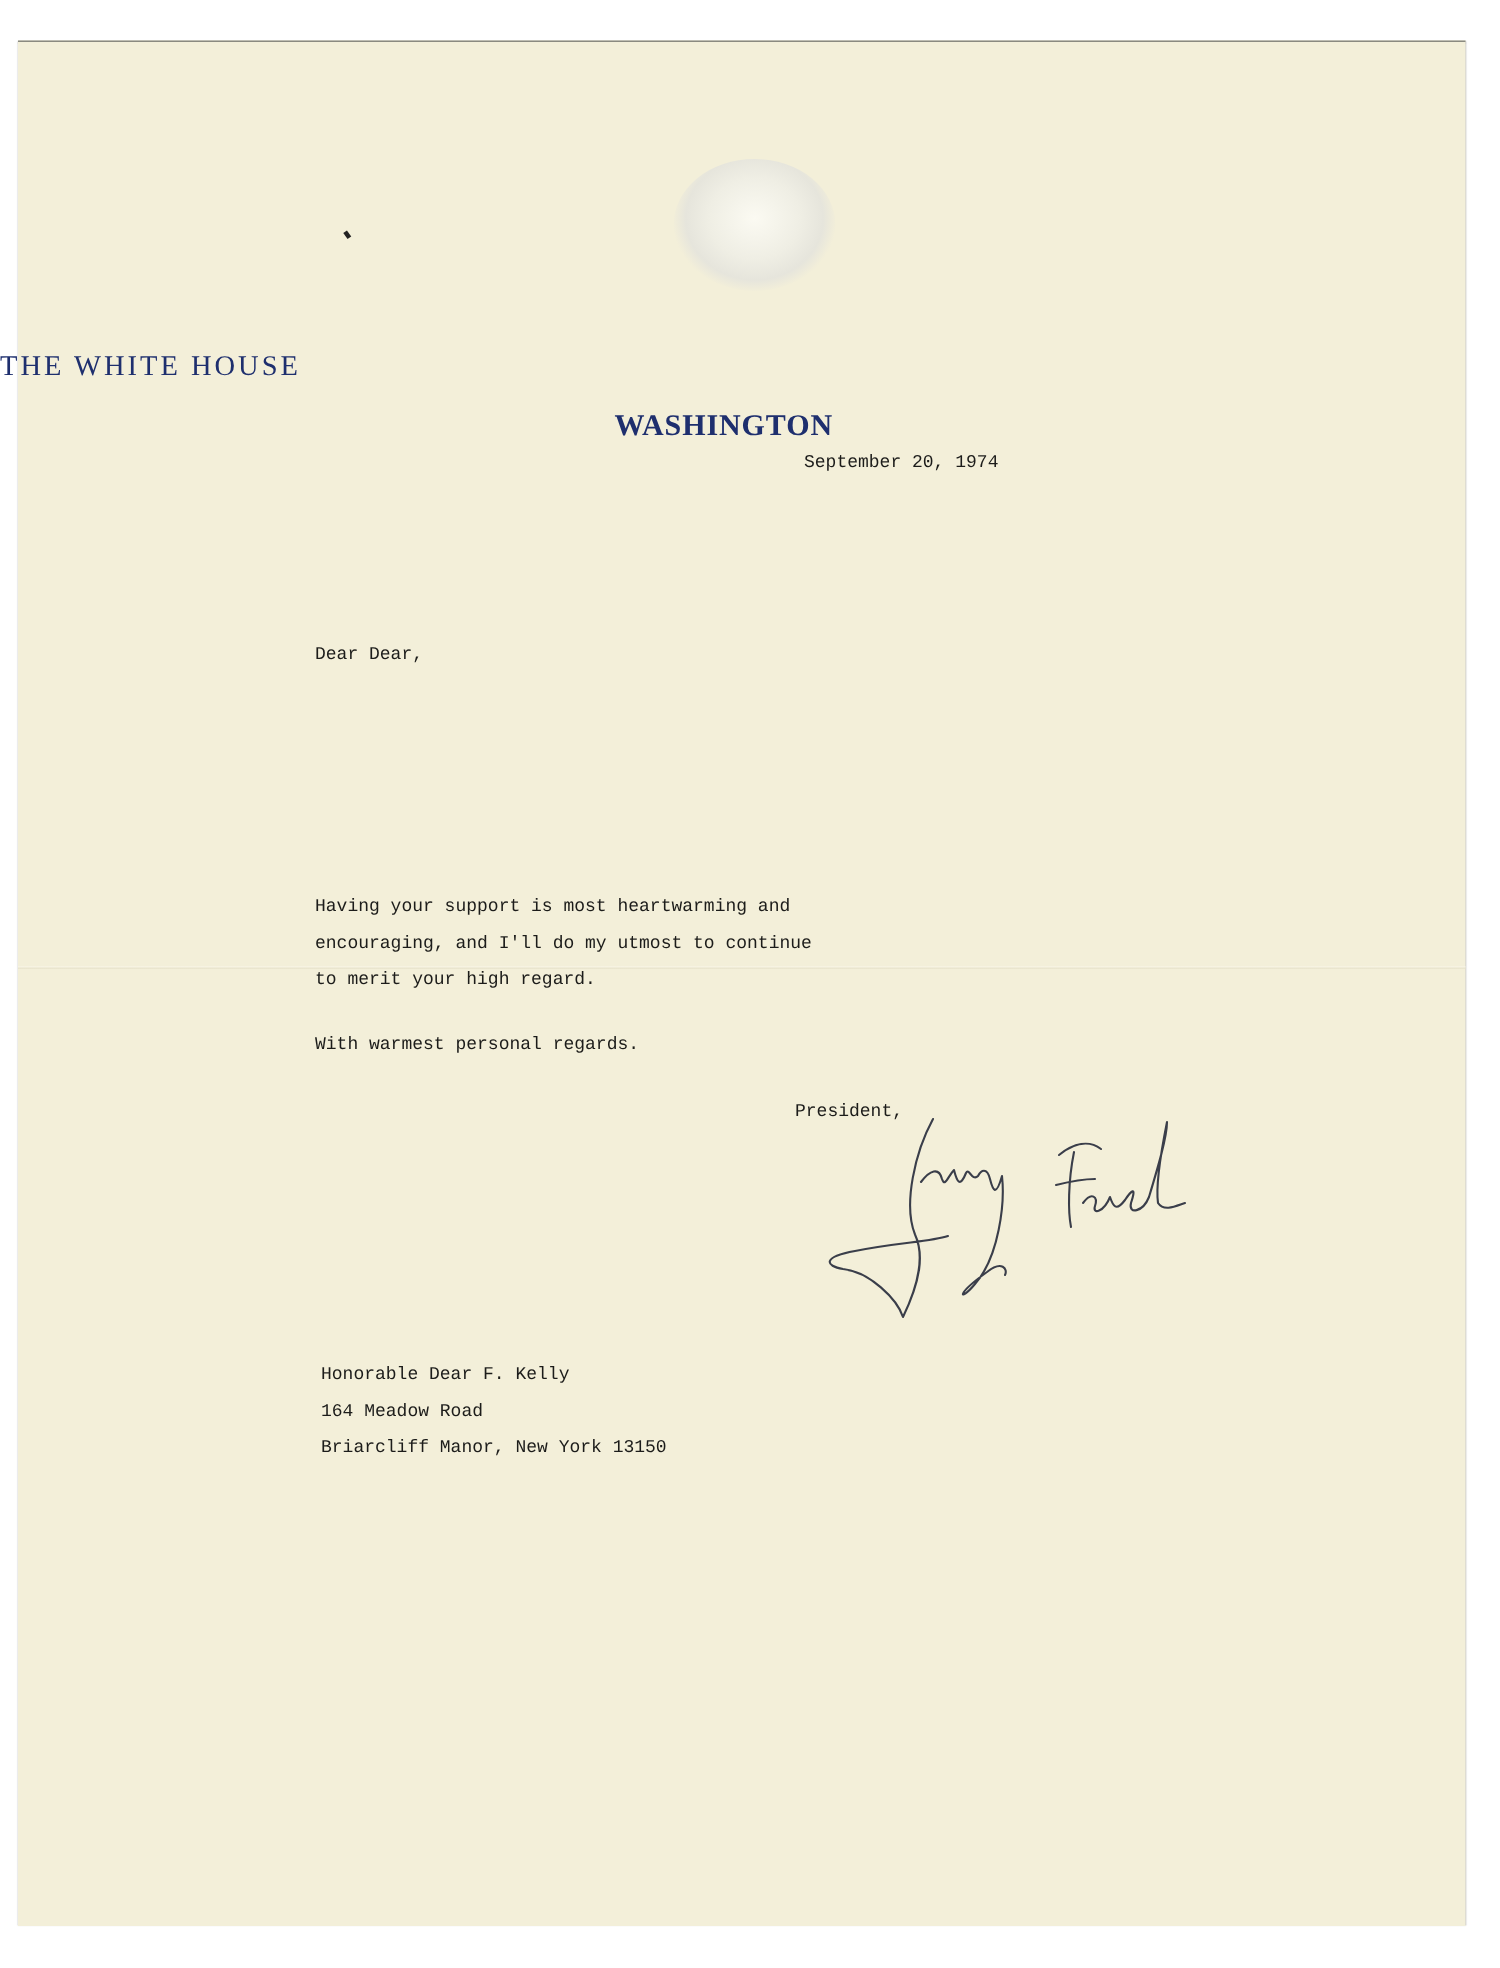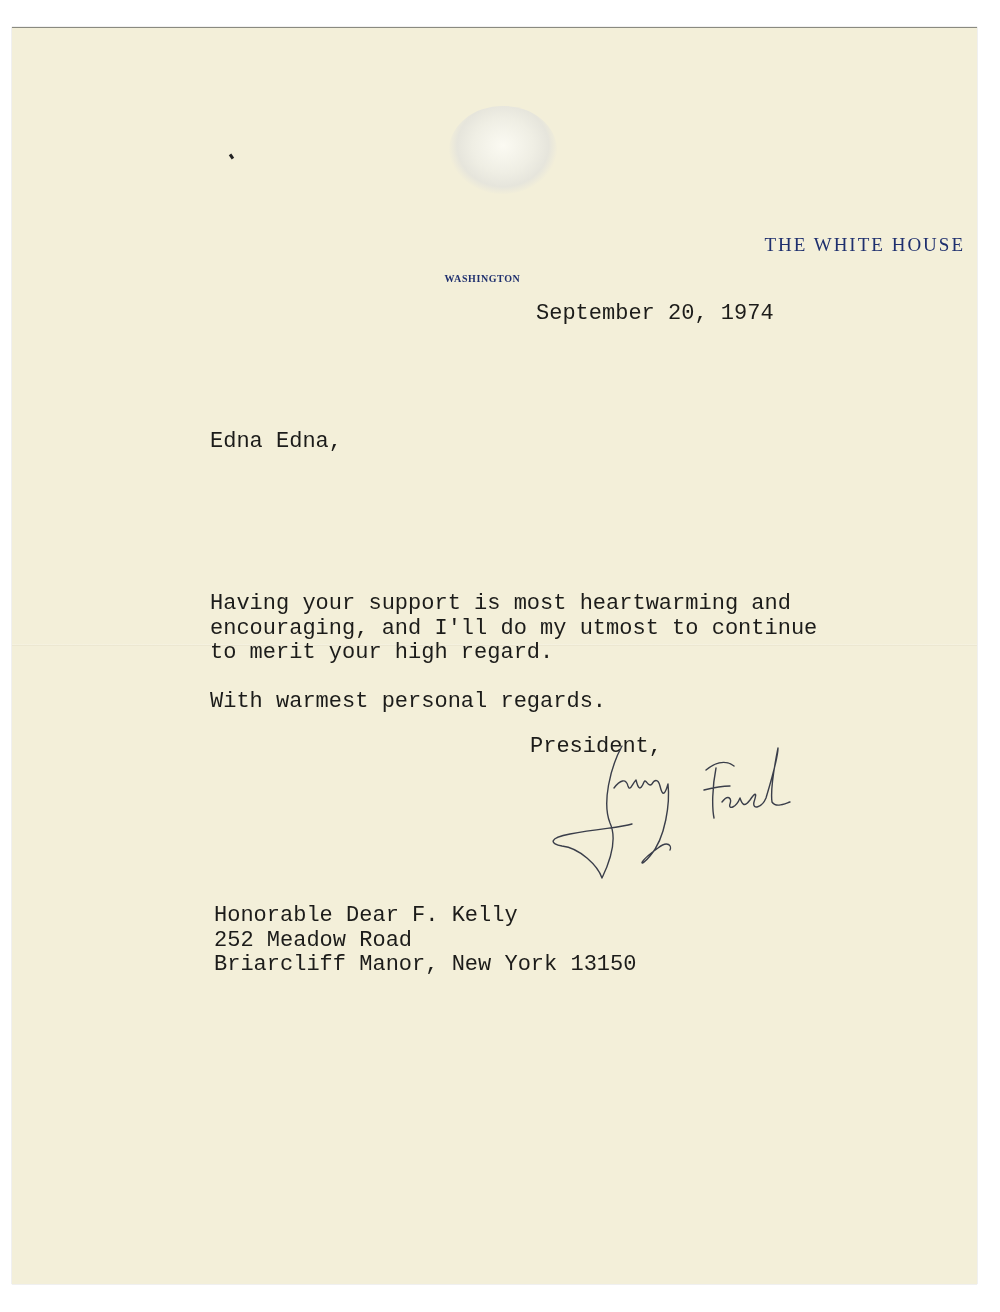--- a/index.html
+++ b/index.html
@@ -3,25 +3,25 @@
 <meta charset="utf-8">
 <style>
   html,body{margin:0;padding:0;}
   body{width:1000px;height:1312px;background:#ffffff;position:relative;overflow:hidden;}
   .paper{position:absolute;left:12px;top:27px;width:965px;height:1256px;background:#f3efd9;
     box-shadow:0 0 1px rgba(0,0,0,0.35);border-top:1px solid #8a8a80;}
   .fold{position:absolute;left:0;top:616px;width:100%;height:2px;
     background:linear-gradient(#fbf8ea,#e4dfc6);opacity:0.8;}
   .seal{position:absolute;left:437px;top:78px;width:108px;height:88px;border-radius:50%;
     background:radial-gradient(ellipse at 50% 45%,#fbfaf2 0%,#efeee4 40%,#e6e5dc 60%,rgba(243,239,217,0) 72%);}
-  .wh-title{position:absolute;left:0;width:100%;top:206px;text-align:right;
+  .wh-title{position:absolute;left:0;width:100%;top:206px;text-align:left;
     font-family:"Liberation Serif",serif;font-size:19px;letter-spacing:2px;color:#1e2f6e;margin-left:-12px;}
   .wh-sub{position:absolute;left:0;width:100%;top:245px;text-align:center;
-    font-family:"Liberation Serif",serif;font-size:10px;font-weight:bold;letter-spacing:0.6px;color:#1e2f6e;margin-left:-12px;}
-  .type{font-family:"Liberation Mono",monospace;font-size:22px;color:#1c1c1a;white-space:pre;position:absolute;}
+    font-family:"Liberation Serif",serif;font-size:20px;font-weight:bold;letter-spacing:0.6px;color:#1e2f6e;margin-left:-12px;}
+  .type{font-family:"Liberation Mono",monospace;font-size:12px;color:#1c1c1a;white-space:pre;position:absolute;}
   .date{left:536px;top:300px;}
   .salutation{left:210px;top:428px;}
   .p1{left:210px;top:470px;line-height:24.5px;}
   .p2{left:210px;top:591px;line-height:24.5px;}
   .closing-line{left:210px;top:688px;}
   .sincerely{left:530px;top:733px;}
   .addr{left:214px;top:903px;line-height:24.5px;}
   .sig{position:absolute;left:540px;top:730px;width:300px;height:160px;}
   .speck{position:absolute;left:218px;top:126px;width:3px;height:5px;background:#222;transform:rotate(-35deg);}
 </style>
@@ -30,36 +30,36 @@
 
 <div class="paper">
   <div class="fold"></div>
   <div class="speck"></div>
   <div class="seal"></div>
 
   <div class="wh-title">THE WHITE HOUSE</div>
   <div class="wh-sub">WASHINGTON</div>
 
   <div class="type date" style="left:524px;top:273px;">September 20, 1974</div>
-  <div class="type salutation" style="left:198px;top:401px;">Edna Edna,</div>
+  <div class="type salutation" style="left:198px;top:401px;">Dear Dear,</div>
   <div class="type closing-line" style="left:198px;top:661px;">With warmest personal regards.</div>
   <div class="type p2" style="left:198px;top:564px;">Having your support is most heartwarming and
 encouraging, and I'll do my utmost to continue
 to merit your high regard.</div>
   <div class="type sincerely" style="left:518px;top:706px;">President,</div>
 
   <svg class="sig" style="left:528px;top:700px;" viewBox="0 0 300 160">
     <g fill="none" stroke="#3a3e4a" stroke-width="1.4" stroke-linecap="round" stroke-linejoin="round">
 
       <path d="M82 18 C70 40,62 75,70 95 C76 108,74 125,62 150 C58 138,40 120,22 118 C10 116,8 110,30 106 C60 100,80 100,92 96"></path>
 
       <path d="M74 60 C80 52,86 50,88 58 C90 64,92 56,96 52 C98 60,100 64,104 54 C106 50,108 60,112 56 C114 52,118 50,120 58 C122 66,124 70,128 56 C130 74,126 110,110 128 C100 140,96 136,118 120 C128 112,132 118,130 122"></path>
 
       <path d="M166 42 C176 34,186 32,194 38 M176 40 C172 60,172 80,174 90 M164 62 C172 60,182 58,190 58"></path>
 
       <path d="M182 74 C188 66,192 70,190 76 C188 82,196 80,200 70 C202 76,204 80,210 72 C214 66,218 62,214 74 C212 82,222 80,226 70 C232 50,238 30,238 20 C236 30,230 60,232 74 C236 80,244 76,250 74"></path>
     </g>
   </svg>
 
   <div class="type addr" style="left:202px;top:876px;"><span>Honorable Dear F. Kelly</span>
-<span>252 Meadow Road</span>
+<span>164 Meadow Road</span>
 <span>Briarcliff Manor, New York 13150</span></div>
 </div>
 
 </body></html>

